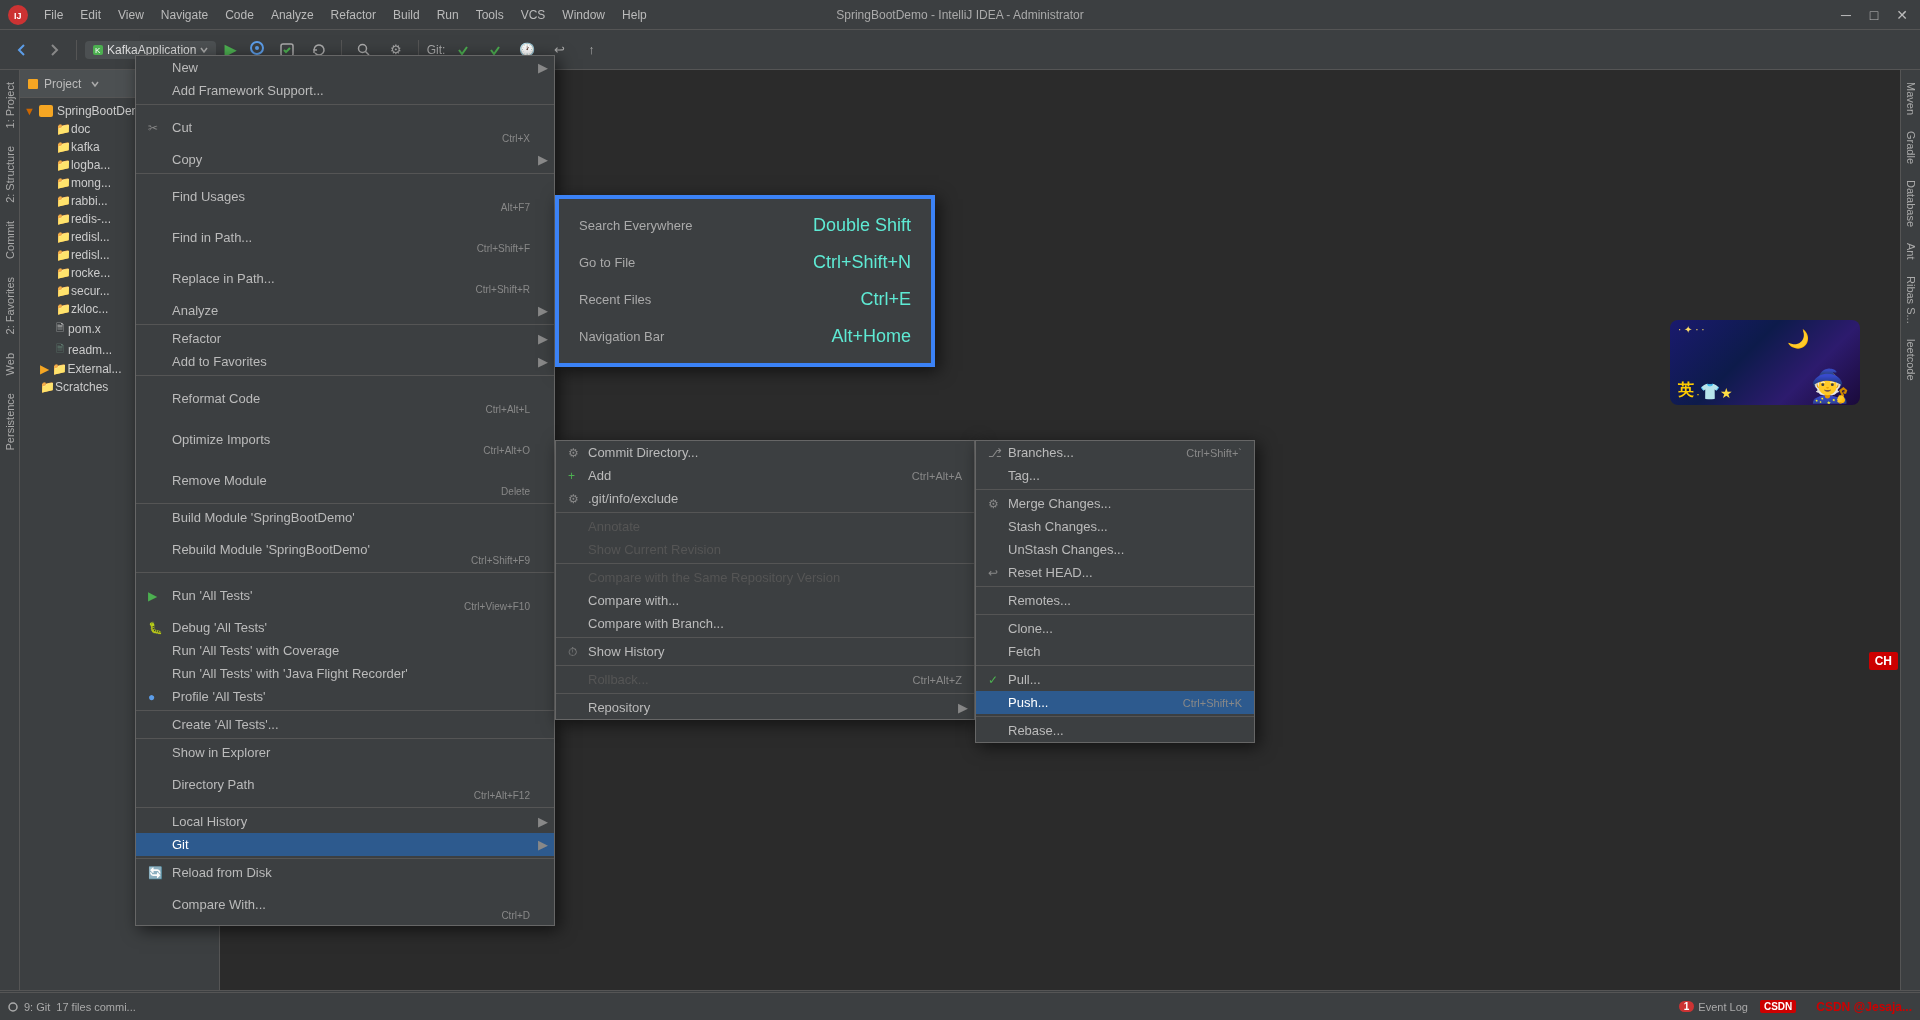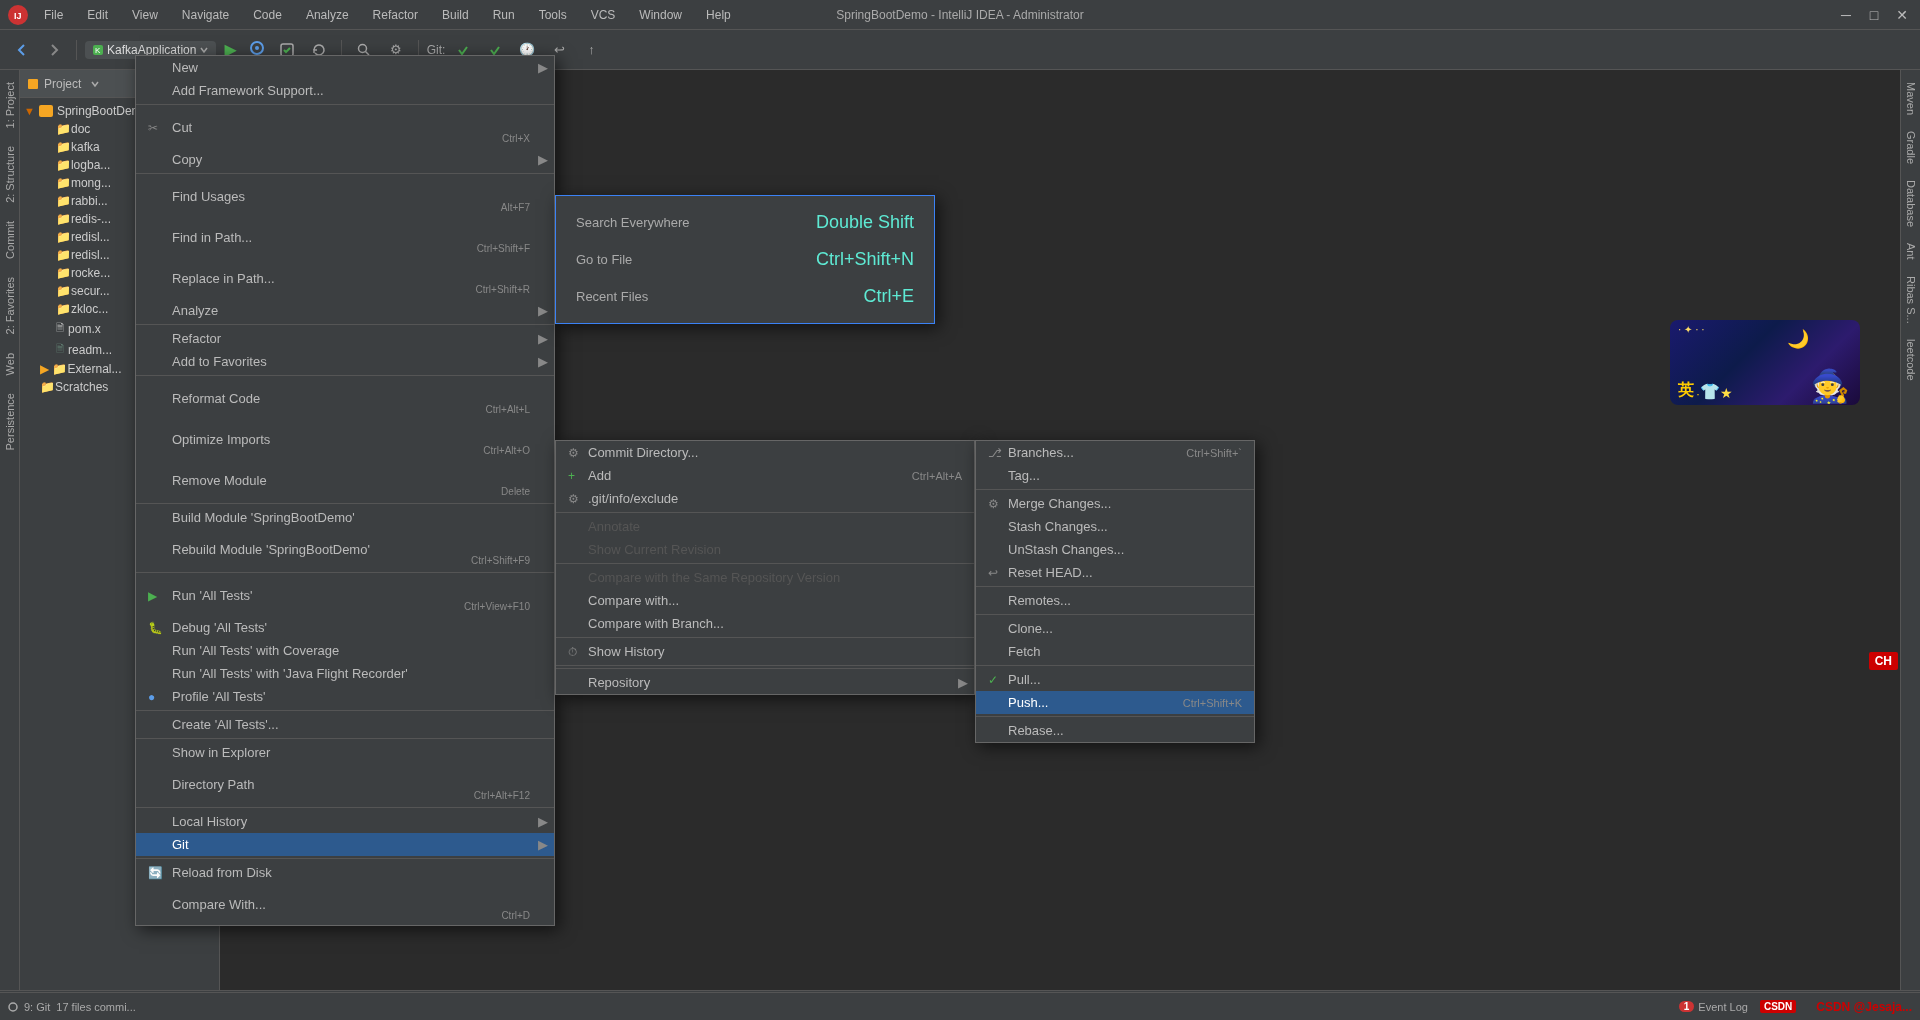--- a/index.html
+++ b/index.html
@@ -29,21 +29,21 @@
       width: 20px;
       height: 20px;
       margin-right: 8px;
       background: #cc3333;
       border-radius: 50%;
       display: flex; align-items: center; justify-content: center;
       color: white; font-size: 10px; font-weight: bold;
     }
     .menu-bar {
       display: flex;
-      gap: 8px;
+      gap: 1px;
     }
     .menu-item {
       padding: 2px 8px;
       cursor: pointer;
       color: #bbbbbb;
       font-size: 12px;
     }
     .title-center {
       position: absolute;
       left: 50%;
@@ -193,21 +193,21 @@
       color: #888;
     }
 
     
     .submenu-navigate {
       position: absolute;
       left: 555px;
       top: 195px;
       width: 380px;
       background: #3c3f41;
-      border: 1px solid #3b82f6;
+      border: 4px solid #3b82f6;
       box-shadow: 4px 4px 16px rgba(0,0,0,0.6);
       z-index: 1001;
       font-size: 13px;
       padding: 8px 0;
     }
     .nav-item {
       display: flex;
       align-items: center;
       padding: 8px 20px;
       cursor: pointer;
@@ -846,20 +846,24 @@
     <span class="nav-shortcut">Double Shift</span>
   </div>
   <div class="nav-item">
     <span class="nav-label">Go to File</span>
     <span class="nav-shortcut">Ctrl+Shift+N</span>
   </div>
   <div class="nav-item">
     <span class="nav-label">Recent Files</span>
     <span class="nav-shortcut">Ctrl+E</span>
   </div>
+  <div class="nav-item">
+    <span class="nav-label">Navigation Bar</span>
+    <span class="nav-shortcut">Alt+Home</span>
+  </div>
 </div>
 
 <div class="submenu-git">
   <div class="git-item">
     <span class="git-icon">⚙</span>
     <span>Commit Directory...</span>
   </div>
   <div class="git-item">
     <span class="git-icon" style="color:#4caf50;">+</span>
     <span>Add</span>
@@ -890,20 +894,25 @@
   <div class="git-item">
     <span class="git-icon"></span>
     <span>Compare with Branch...</span>
   </div>
   <div class="git-sep"></div>
   <div class="git-item">
     <span class="git-icon">⏱</span>
     <span>Show History</span>
   </div>
   <div class="git-sep"></div>
+  <div class="git-item disabled">
+    <span class="git-icon"></span>
+    <span>Rollback...</span>
+    <span class="git-shortcut">Ctrl+Alt+Z</span>
+  </div>
   <div class="git-sep"></div>
   <div class="git-item">
     <span class="git-icon"></span>
     <span>Repository</span>
     <span class="git-arrow">▶</span>
   </div>
 </div>
 
 <div class="submenu-repo">
   <div class="repo-item">

